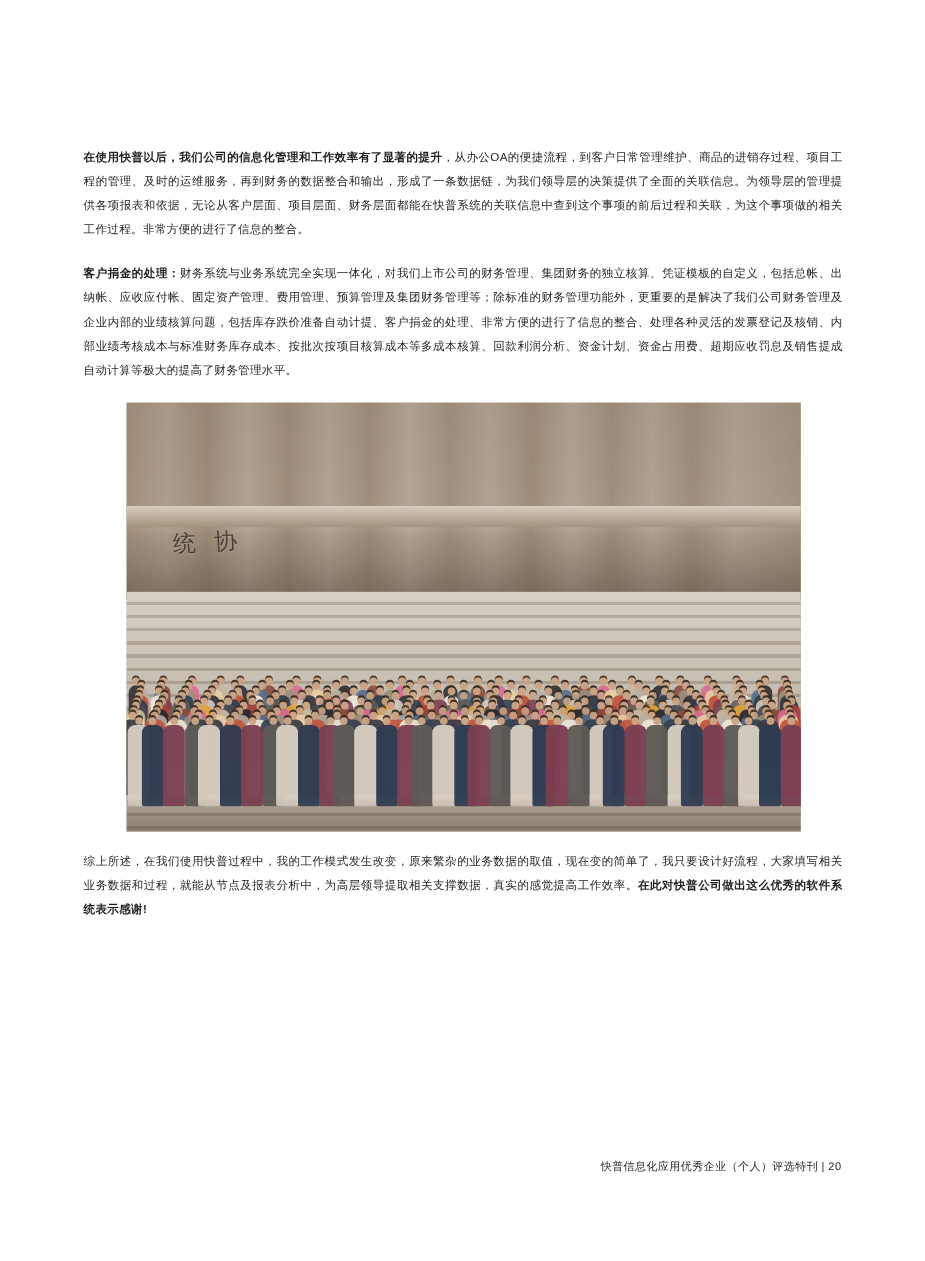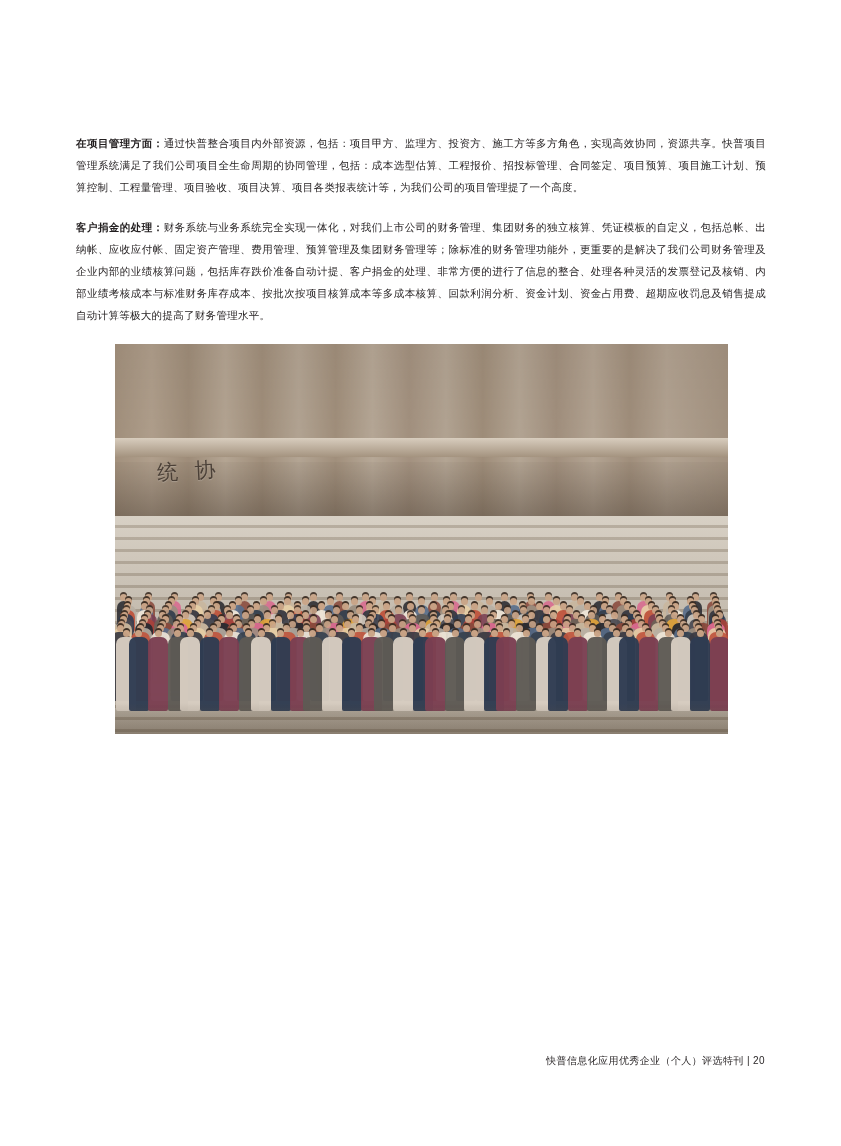--- a/index.html
+++ b/index.html
@@ -139,22 +139,22 @@
     letter-spacing: 0.4px;
   }
 </style>
 </head>
 <body>
 
 <div class="page">
 
   <div class="content">
 
-
-    <p class="para"><span class="lead">在项目管理方面：</span><span>通过快普整合项目内外部资源，包括：项目甲方、监理方、投资方、施工方等多方角色，实现高效协同，资源共享。快普项目管理系统满足了我们公司项目全生命周期的协同管理，包括：成本选型估算、工程报价、招投标管理、合同签定、项目预算、项目施工计划、预算控制、工程量管理、项目验收、项目决算、项目各类报表统计等，为我们公司的项目管理提了一个高度。</span></p>
+    <p class="para"><span class="lead">在使用快普以后，我们公司的信息化管理和工作效率有了显著的提升</span><span>，从办公OA的便捷流程，到客户日常管理维护、商品的进销存过程、项目工程的管理、及时的运维服务，再到财务的数据整合和输出，形成了一条数据链，为我们领导层的决策提供了全面的关联信息。为领导层的管理提供各项报表和依据，无论从客户层面、项目层面、财务层面都能在快普系统的关联信息中查到这个事项的前后过程和关联，为这个事项做的相关工作过程。非常方便的进行了信息的整合。</span></p>
+
 
     <p class="para"><span class="lead">客户捐金的处理：</span><span>财务系统与业务系统完全实现一体化，对我们上市公司的财务管理、集团财务的独立核算、凭证模板的自定义，包括总帐、出纳帐、应收应付帐、固定资产管理、费用管理、预算管理及集团财务管理等；除标准的财务管理功能外，更重要的是解决了我们公司财务管理及企业内部的业绩核算问题，包括库存跌价准备自动计提、客户捐金的处理、非常方便的进行了信息的整合、处理各种灵活的发票登记及核销、内部业绩考核成本与标准财务库存成本、按批次按项目核算成本等多成本核算、回款利润分析、资金计划、资金占用费、超期应收罚息及销售提成自动计算等极大的提高了财务管理水平。</span></p>
 
     <div class="photo-wrap">
       <div class="photo">
         <div class="sky"></div>
         <div class="building"></div>
         <div class="cornice"></div>
         <div class="calligraphy">统 协</div>
         <div class="steps"></div>
@@ -980,18 +980,19 @@
               <div class="head"></div>
             </div>
             <div class="person" style="left: 595.143px; width: 20.2px; height: 74px; bottom: 0px; background: rgb(123, 63, 82); opacity: 0.96;">
               <div class="head"></div>
             </div>
           </div>
         <div class="foreground-shadow"></div>
       </div>
     </div>
 
+    <p class="para closing"><span>综上所述，在我们使用快普过程中，我的工作模式发生改变，原来繁杂的业务数据的取值，现在变的简单了，我只要设计好流程，大家填写相关业务数据和过程，就能从节点及报表分析中，为高层领导提取相关支撑数据，真实的感觉提高工作效率。</span><span class="bold-inline">在此对快普公司做出这么优秀的软件系统表示感谢!</span></p>
 
   </div>
 
   <div class="footer">快普信息化应用优秀企业（个人）评选特刊 | 20</div>
 
 </div>
 
 </body></html>

